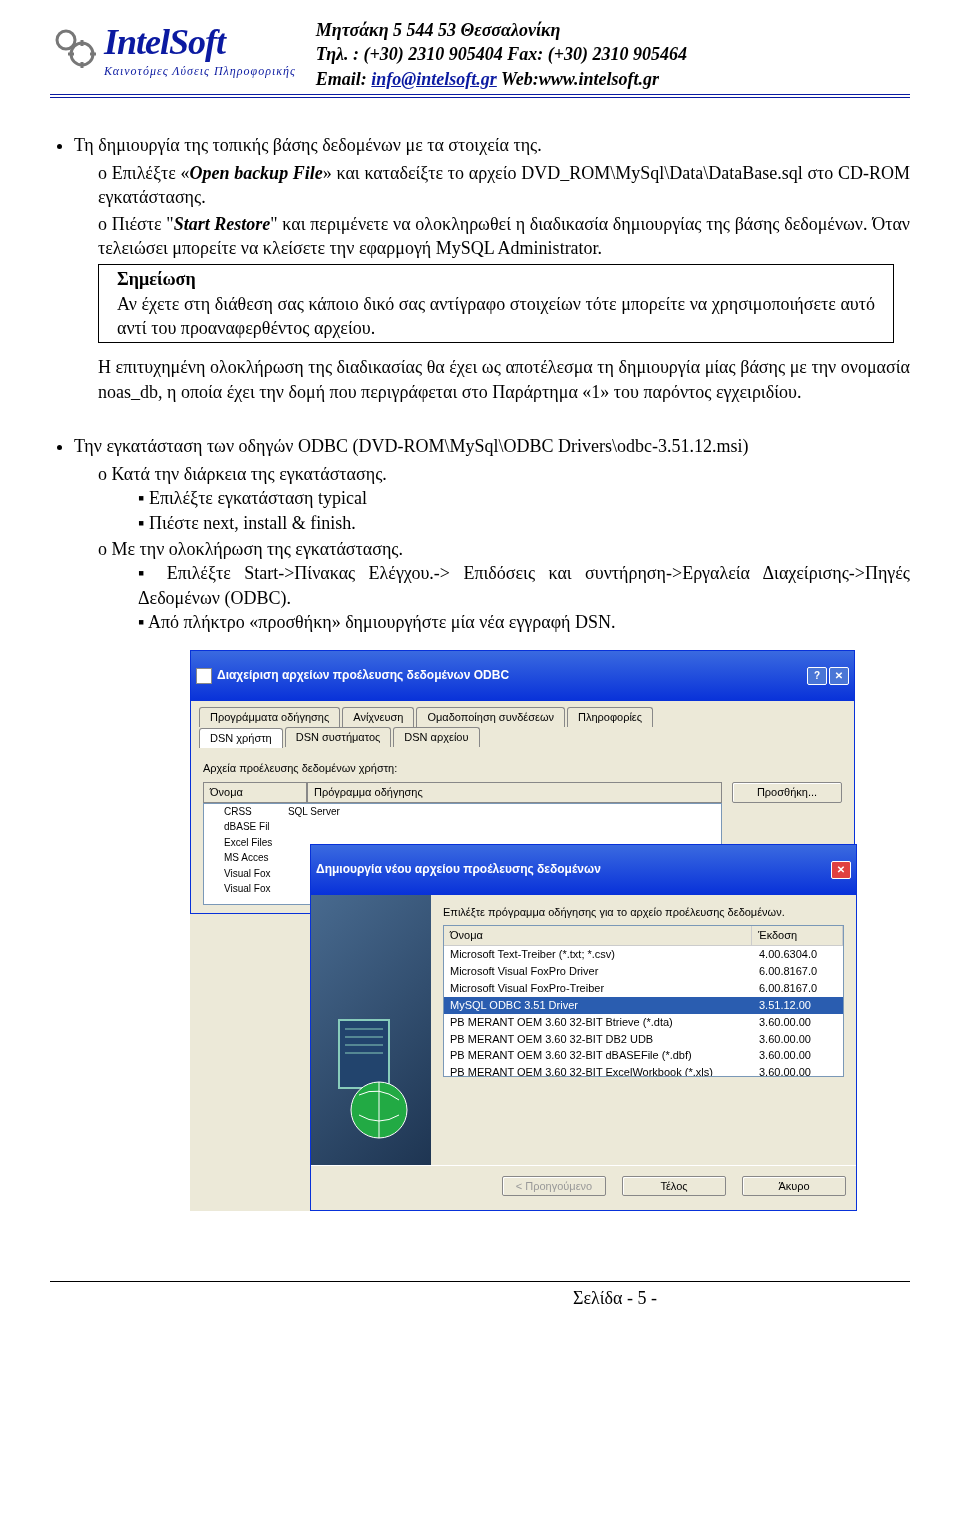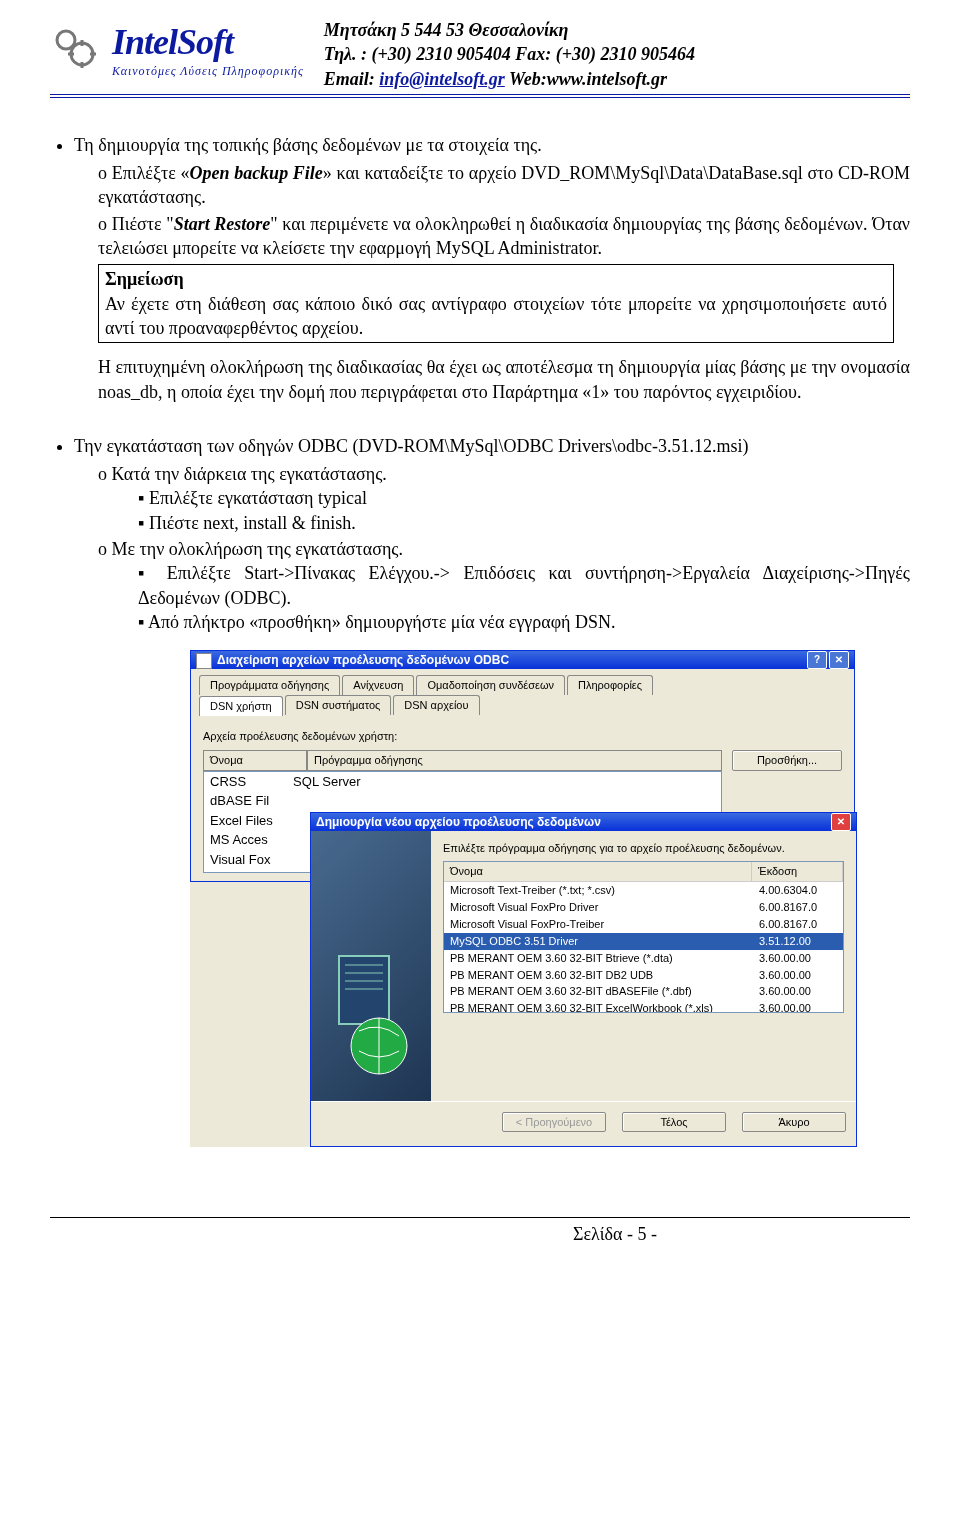--- a/index.html
+++ b/index.html
@@ -1,51 +1,51 @@
 <!DOCTYPE html>
 <html><head>
 <meta charset="utf-8">
 <style>
 body{font-family:"Times New Roman",serif;background:#fff;color:#000;margin:0;padding:18px 50px;font-size:18px;line-height:1.35}
 .header{display:flex;gap:20px;align-items:flex-start;border-bottom:4px double #0b1aa1;padding-bottom:3px;margin-bottom:35px}
 .logo-wrap{flex:0 0 auto}
-.logo{display:flex;align-items:center;gap:14px;font-style:italic}
+.logo{display:flex;align-items:center;gap:6px;font-style:italic}
 .logo-gear{width:48px;height:48px;display:inline-block}
 .logo-gear svg{width:100%;height:100%}
 .logo-text-main{color:#0b1aa1;font-weight:bold;font-size:36px;letter-spacing:-1px;font-style:italic}
 .logo-text-sub{color:#0b1aa1;font-size:12px;display:block;margin-top:-4px;letter-spacing:1px}
 .contact{font-style:italic;font-weight:bold;font-size:18px}
 .contact a{color:#0b1aa1;text-decoration:underline}
 .content{margin-top:20px}
 ul.outer{list-style:disc;margin:0;padding-left:24px;text-align:justify}
 ul.outer>li{margin-bottom:16px}
 .sub-o{margin-top:4px;padding-left:24px}
 .sub-o .o-item{margin-bottom:2px}
 .sub-o .o-item::before{content:"o ";}
 .sub-sq{padding-left:40px}
 .sub-sq .sq-item::before{content:"▪ "}
-.boxed{border:1.5px solid #000;padding:2px 6px;margin:4px 16px 10px 0}
+.boxed{border:1.5px solid #000;padding:2px 18px;margin:4px 16px 10px 0}
 b{font-weight:bold}
 i{font-style:italic}
 .screenshot{margin:10px 0 0 140px;width:665px;font-family:Tahoma,Arial,sans-serif;font-size:11px;background:#ece9d8}
 .win1{border:1px solid #0831d9}
-.titlebar{background:linear-gradient(#3a6ae0,#0831d9);color:#fff;display:flex;align-items:center;justify-content:space-between;padding:0 5px;font-weight:bold;font-size:12px}
+.titlebar{background:linear-gradient(#3a6ae0,#0831d9);color:#fff;display:flex;justify-content:space-between;padding:16px 5px;font-weight:bold;font-size:12px}
 .titlebar .icon{width:14px;height:14px;background:#fff;border:1px solid #888;margin-right:5px;display:inline-block;vertical-align:middle}
 .titlebar-btns{display:flex;gap:2px}
 .tb-btn{width:18px;height:16px;background:#4a76d6;border:1px solid #fff;border-radius:2px;color:#fff;font-size:10px;display:flex;align-items:center;justify-content:center}
 .tabs{display:flex;flex-wrap:wrap;padding:6px 8px 0 8px;background:#ece9d8}
 .tab{background:#ece9d8;border:1px solid #888;border-bottom:none;padding:2px 10px;margin-right:2px;border-radius:3px 3px 0 0;font-size:11px}
 .tabrow2{display:flex;padding:0 8px;background:#ece9d8}
 .tabrow2 .tab.active{background:#fff;position:relative;top:1px}
 .panel{background:#ece9d8;padding:8px 12px}
 .lbl{margin:6px 0}
 .listhdr{display:flex;background:#ece9d8}
 .listhdr div{border:1px solid #888;background:#ece9d8;padding:2px 6px;font-size:11px}
 .listbox{background:#fff;border:1px solid #7a98b7;height:100px;overflow:hidden}
-.listbox .row{padding:1px 6px;font-size:13px}
+.listbox .row{padding:1px 20px;font-size:10px}
 .winbtn{background:#ece9d8;border:1px solid #888;border-radius:2px;padding:2px 8px;font-size:11px;text-align:center;margin-bottom:4px;box-shadow:inset 1px 1px #fff}
 .win2{position:relative;margin-top:-70px;margin-left:120px;width:545px;border:1px solid #0831d9;background:#ece9d8;z-index:2}
 .win2 .titlebar{font-size:12px}
 .close-red{width:18px;height:16px;background:#e04040;border:1px solid #fff;border-radius:2px;color:#fff;font-size:10px;display:flex;align-items:center;justify-content:center;font-weight:bold}
 .wiz{display:flex}
 .wiz-left{width:120px;height:250px;background:linear-gradient(135deg,#486a8f,#1e3552);display:flex;align-items:flex-end;justify-content:center;padding-bottom:20px}
 .wiz-left svg{width:80px;height:130px}
 .wiz-right{flex:1;padding:10px 12px}
 .drvlist{background:#fff;border:1px solid #7a98b7;height:150px;overflow:hidden;margin-top:6px}
 .drvhdr{display:flex;background:#ece9d8;border-bottom:1px solid #ccc}

